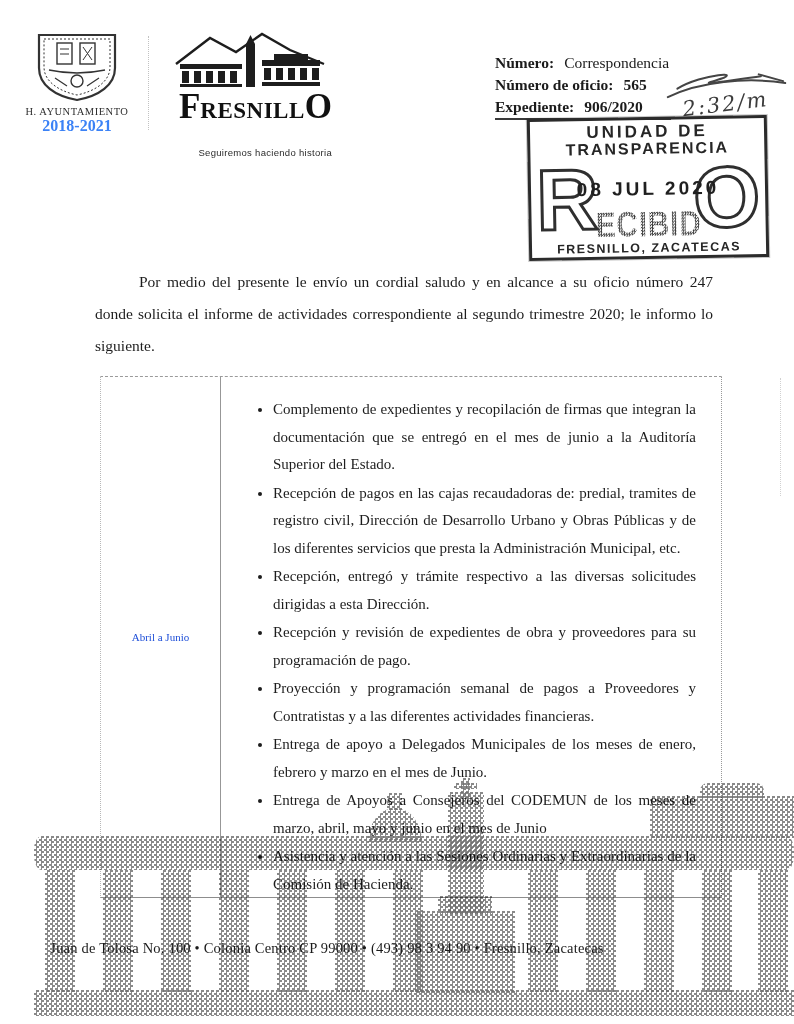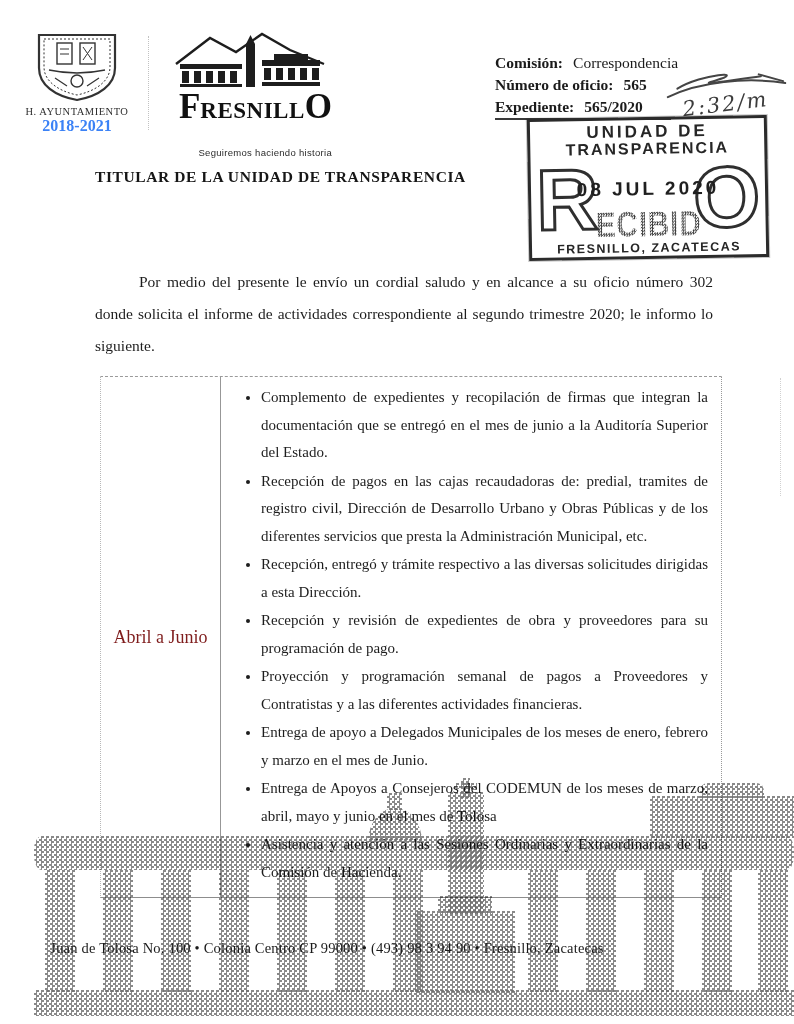--- a/index.html
+++ b/index.html
@@ -51,23 +51,23 @@
   
   .addressee { position:absolute; left:95px; top:162px; font-size:15.5px; font-weight:bold;
                letter-spacing:.6px; line-height:29px; color:#161616; }
   .body-par { position:absolute; left:95px; top:266px; width:618px; font-size:15.5px; line-height:32px;
               text-align:justify; text-indent:44px; color:#1d1d1d; }
   
   .activity-table { position:absolute; left:100px; top:376px; width:622px; height:522px; display:flex;
                     border-top:1px dashed #9a9a9a; border-left:1px dotted #b8b8b8;
                     border-right:1px dotted #999; border-bottom:1px solid #8d8d8d; }
   .period-cell { width:120px; border-right:1px solid #979797; display:flex; align-items:center;
-                 justify-content:center; font-size:18px; color:#7f1d1d; }
+                 justify-content:center; font-size:11px; color:#1d4ed8; }
   .activities-cell { flex:1; padding:7px 13px 0 0; }
-  .activities-cell ul { margin:0; padding-left:40px; }
+  .activities-cell ul { margin:12px; padding-left:40px; }
   .activities-cell li { font-size:15px; line-height:27.5px; text-align:justify; color:#1d1d1d; margin-bottom:1px; }
   .scan-artifact-v { position:absolute; left:780px; top:378px; height:118px; border-left:1px dotted #adadad; opacity:.55; }
   
   .watermark { position:absolute; left:0; top:778px; width:794px; height:246px; z-index:5;
                mix-blend-mode:multiply; pointer-events:none; }
   .ht { position:absolute; opacity:.82;
         background-image:repeating-conic-gradient(#6f6f6f 0% 25%, rgba(255,255,255,0) 0% 50%);
         background-size:5px 5px; }
   .wm-band   { left:34px;  top:58px;  width:760px; height:34px; border-radius:8px/14px; }
   .wm-base   { left:34px;  top:212px; width:760px; height:26px; }
@@ -137,28 +137,28 @@
       </svg>
     </span>
     <div class="logo-word">
       <span class="big">F</span><span class="mid">RESNILL</span><span class="big">O</span>
     </div>
     <div class="logo-tag">Seguiremos haciendo historia</div>
   </div>
 
   <div class="meta">
     <div class="meta-row">
-      <b>Comisión:</b><span class="meta-gap"></span><span>Correspondencia</span>
+      <b>Número:</b><span class="meta-gap"></span><span>Correspondencia</span>
     </div>
     <div class="meta-row">
       <b>Número de oficio:</b><span class="meta-gap"></span><b>565</b>
     </div>
     <div>
       <span class="meta-row underlined">
-        <b>Expediente:</b><span class="meta-gap"></span><b>565/2020</b>
+        <b>Expediente:</b><span class="meta-gap"></span><b>906/2020</b>
       </span>
     </div>
   </div>
 
   <div class="handwriting">
     <span>
       <svg width="128" height="58" viewBox="0 0 128 58">
         <g fill="none" stroke="#454545" stroke-width="2" stroke-linecap="round">
           <path d="M14,16 C40,2 86,2 52,10 C30,15 70,10 98,8"></path>
           <path d="M4,24 C36,10 84,8 122,16"></path>
@@ -173,38 +173,37 @@
     <div class="stamp-l1">UNIDAD DE</div>
     <div class="stamp-l2">TRANSPARENCIA</div>
     <div class="stamp-big r">R</div>
     <div class="stamp-big o">O</div>
     <div class="stamp-date">08 JUL 2020</div>
     <div class="stamp-word">ECIBID</div>
     <div class="stamp-bot">FRESNILLO, ZACATECAS</div>
   </div>
 
   <div class="addressee">
-    <div>TITULAR DE LA UNIDAD DE TRANSPARENCIA</div>
-  </div>
-
-  <p class="body-par">Por medio del presente le envío un cordial saludo y en alcance a su oficio número 302 donde solicita el informe de actividades correspondiente al segundo trimestre 2020; le informo lo siguiente.</p>
+  </div>
+
+  <p class="body-par">Por medio del presente le envío un cordial saludo y en alcance a su oficio número 247 donde solicita el informe de actividades correspondiente al segundo trimestre 2020; le informo lo siguiente.</p>
 
   <div class="activity-table">
     <div class="period-cell">
       <span>Abril a Junio</span>
     </div>
     <div class="activities-cell">
       <ul>
         <li>Complemento de expedientes y recopilación de firmas que integran la documentación que se entregó en el mes de junio a la Auditoría Superior del Estado.</li>
         <li>Recepción de pagos en las cajas recaudadoras de: predial, tramites de registro civil, Dirección de Desarrollo Urbano y Obras Públicas y de los diferentes servicios que presta la Administración Municipal, etc.</li>
         <li>Recepción, entregó y trámite respectivo a las diversas solicitudes dirigidas a esta Dirección.</li>
         <li>Recepción y revisión de expedientes de obra y proveedores para su programación de pago.</li>
         <li>Proyección y programación semanal de pagos a Proveedores y Contratistas y a las diferentes actividades financieras.</li>
         <li>Entrega de apoyo a Delegados Municipales de los meses de enero, febrero y marzo en el mes de Junio.</li>
-        <li>Entrega de Apoyos a Consejeros del CODEMUN de los meses de marzo, abril, mayo y junio en el mes de Tolosa</li>
+        <li>Entrega de Apoyos a Consejeros del CODEMUN de los meses de marzo, abril, mayo y junio en el mes de Junio</li>
         <li>Asistencia y atención a las Sesiones Ordinarias y Extraordinarias de la Comisión de Hacienda.</li>
       </ul>
     </div>
   </div>
 
   <div class="scan-artifact-v"></div>
 
   <div class="watermark">
     <div class="ht wm-band"></div>
     <div class="ht wm-col" style="left:45px"></div>

